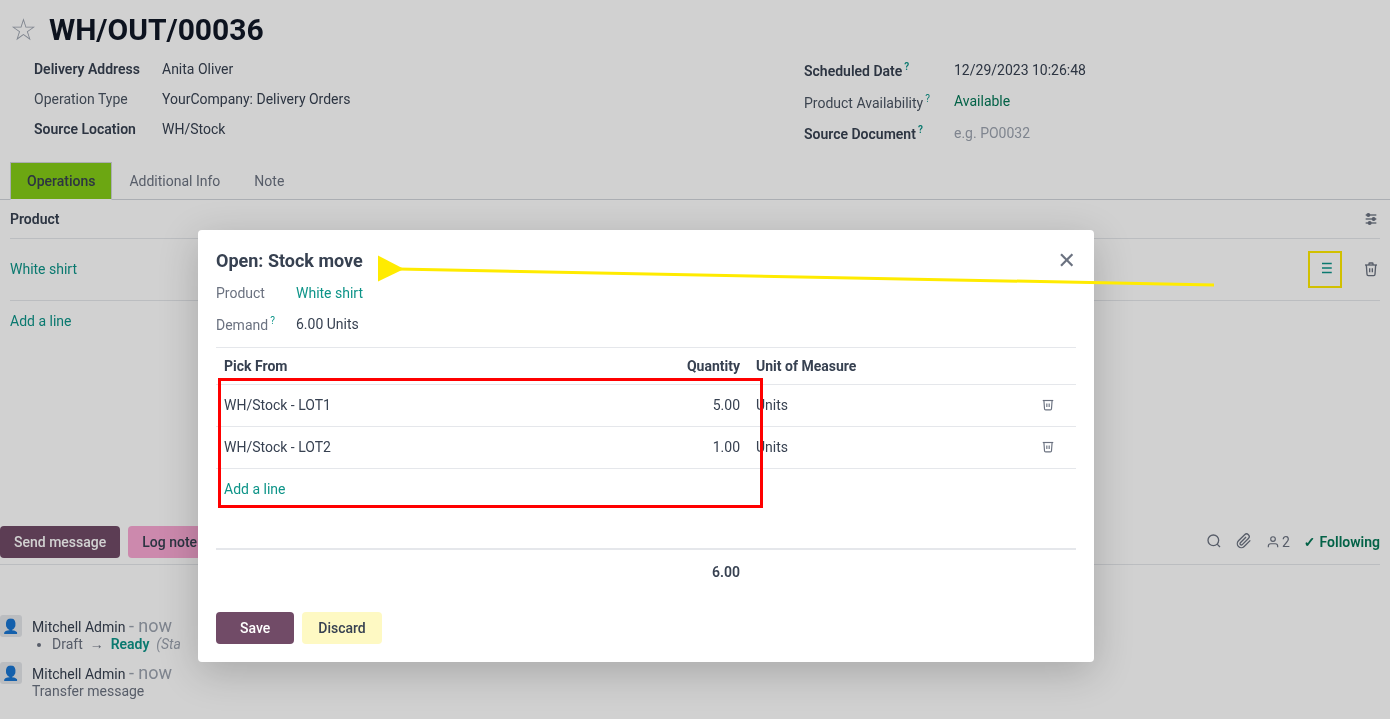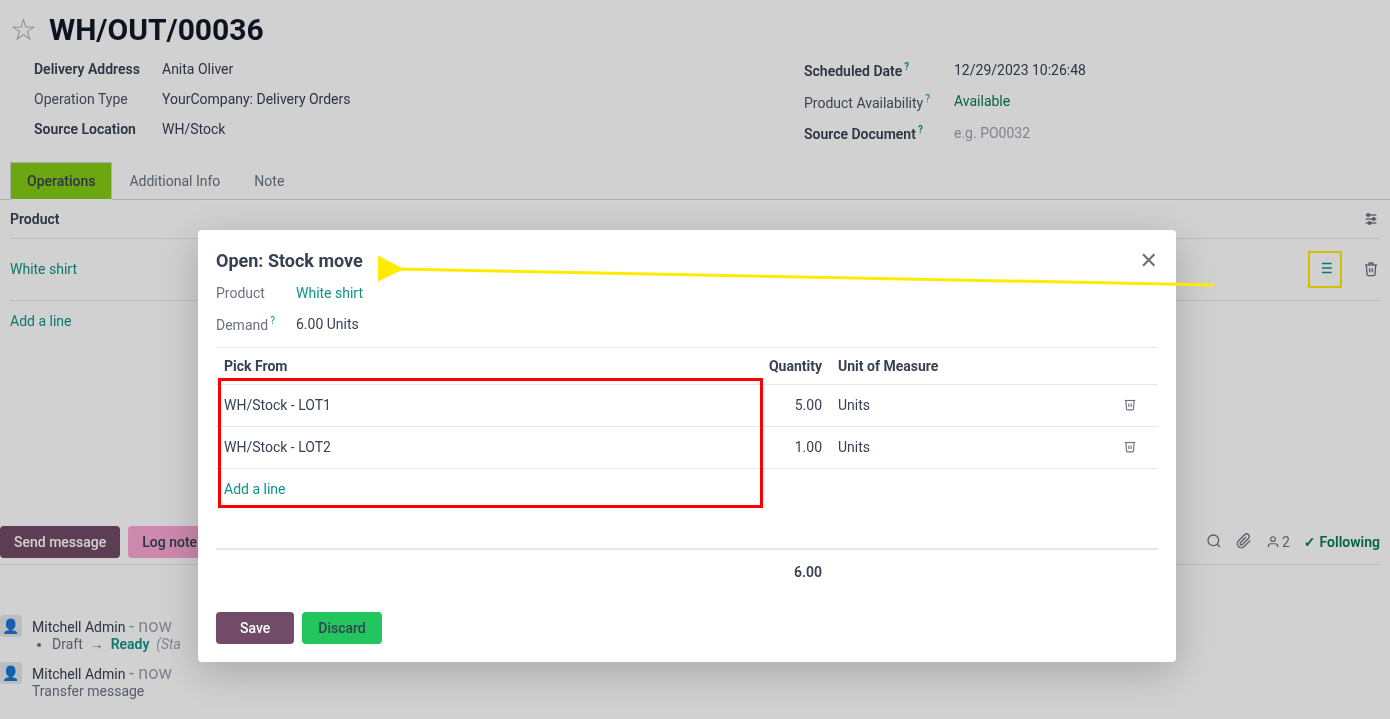--- a/index.html
+++ b/index.html
@@ -40,41 +40,41 @@
     .chatter-right { display: flex; gap: 14px; align-items: center; color: #6b7280; }
     .following { color: #047857; font-weight: 600; display: flex; align-items: center; gap: 4px; }
     .log-entry { display: flex; gap: 10px; padding: 10px 0 0 0; }
     .avatar { width: 22px; height: 22px; background: #e5e7eb; border-radius: 3px; display: flex; align-items: center; justify-content: center; font-size: 14px; }
     .log-body .who { font-weight: 400; color: #374151; }
     .log-body .when { color: #9ca3af; font-size: 18px; }
     .log-body ul { list-style: disc; margin-left: 20px; color: #6b7280; font-size: 14px; }
     .log-body .ready { color: #0d9488; font-weight: 600; }
     .log-body .draft { color: #6b7280; }
 
-    .modal { position: absolute; top: 230px; left: 198px; width: 978px; background: #fff; z-index: 10; border-radius: 4px; box-shadow: 0 10px 40px rgba(0,0,0,0.2); }
+    .modal { position: absolute; top: 230px; left: 198px; width: 896px; background: #fff; z-index: 10; border-radius: 4px; box-shadow: 0 10px 40px rgba(0,0,0,0.2); }
     .modal-header { display: flex; justify-content: space-between; align-items: center; padding: 18px 18px 12px 18px; }
     .modal-title { font-size: 18px; font-weight: 700; color: #374151; }
     .modal-close { font-size: 22px; color: #6b7280; cursor: pointer; }
     .modal-body { padding: 0 18px 18px 18px; }
     .mb-row { display: flex; align-items: center; margin-bottom: 14px; }
     .mb-label { width: 80px; color: #6b7280; }
     .mb-value { color: #374151; }
     .mb-value.link { color: #0d9488; }
     .modal-table { border-top: 1px solid #e5e7eb; margin-top: 4px; }
     .mt-head { display: flex; padding: 10px 8px; font-weight: 700; color: #374151; border-bottom: 1px solid #e5e7eb; }
     .mt-row { display: flex; padding: 12px 8px; border-bottom: 1px solid #e5e7eb; align-items: center; }
     .mc-pick { flex: 1; }
     .mc-qty { width: 80px; text-align: right; padding-right: 8px; }
     .mc-uom { width: 280px; padding-left: 8px; }
     .mc-del { width: 40px; text-align: center; color: #6b7280; }
     .mt-addline { padding: 12px 8px; color: #0d9488; cursor: pointer; }
     .mt-total { padding: 14px 8px; border-top: 1px solid #e5e7eb; display: flex; font-weight: 600; }
     .modal-footer { padding: 0 18px 18px 18px; display: flex; gap: 8px; }
     .btn-save { background: #714B67; color: #fff; padding: 8px 24px; border-radius: 4px; font-weight: 500; cursor: pointer; }
-    .btn-discard { background: #22c55e; color: #374151; padding: 8px 16px; border-radius: 4px; font-weight: 500; cursor: pointer; }
+    .btn-discard { background: #fef9c3; color: #374151; padding: 8px 16px; border-radius: 4px; font-weight: 500; cursor: pointer; }
     .red-box { border: 3px solid #ff0000; position: absolute; pointer-events: none; z-index: 11; }
     .arrow { position: absolute; z-index: 12; pointer-events: none; }
   </style>
 </head>
 <body>
 
 <div class="backdrop">
   <div class="header">
     <div class="title-row">
       <span class="star">☆</span>

